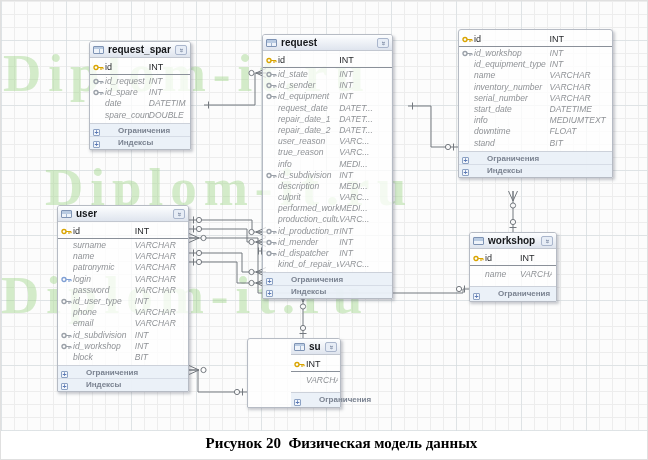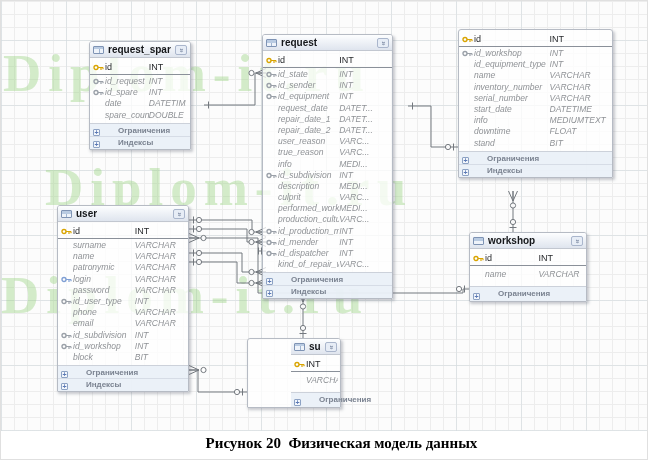--- a/index.html
+++ b/index.html
@@ -591,21 +591,21 @@
           <div class="frow">
             <span class="plus">+</span>
             <span>Ограничения</span>
           </div>
           <div class="frow">
             <span class="plus">+</span>
             <span>Индексы</span>
           </div>
         </div>
       </div>
-      <div class="tbl small" style="left: 468px; top: 231px; width: 118px;">
+      <div class="tbl small" style="left: 468px; top: 231px; width: 88px;">
         <div class="thead">
           <span class="ticon"></span>
           <span class="ttitle">workshop</span>
           <span class="collapse"><span>»</span></span>
         </div>
         <div class="tbody">
           <div class="trow pkrow">
             <span class="kwrap">
               <svg width="11" height="9" viewBox="0 0 11 9">
                 <circle cx="3" cy="4.5" r="2" fill="none" stroke="#d9a400" stroke-width="1.4"></circle>

